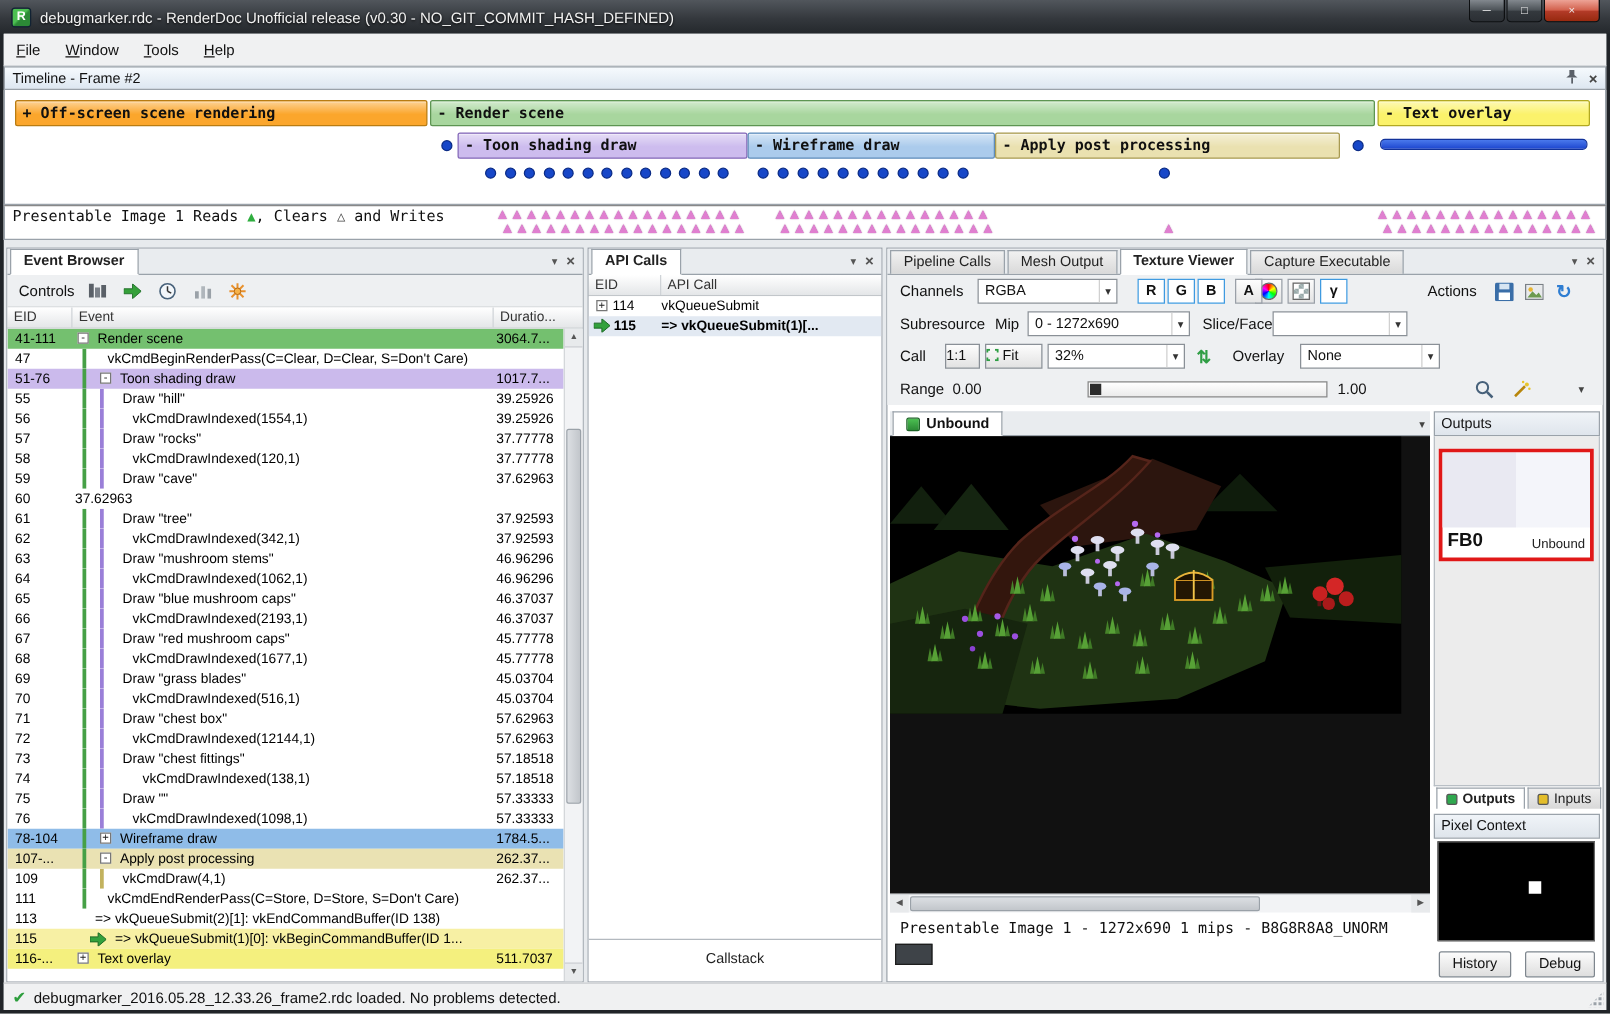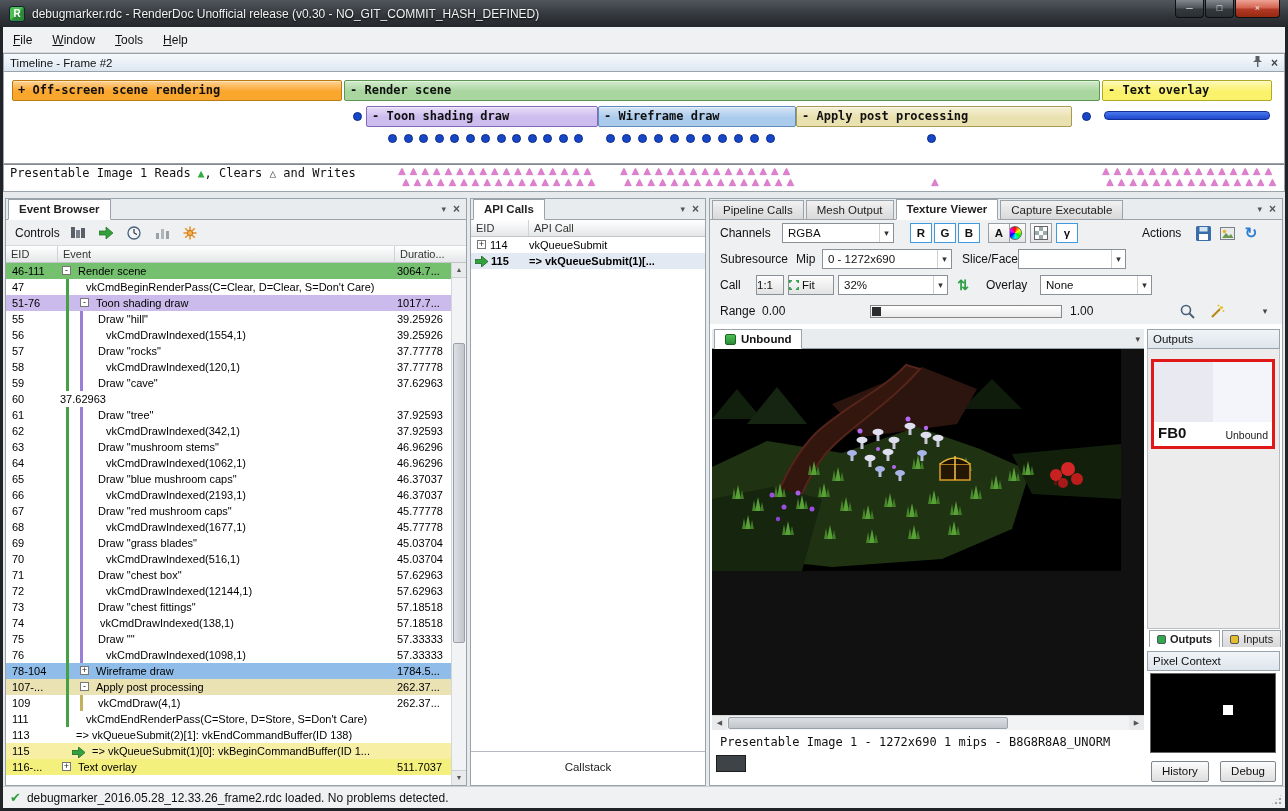--- a/index.html
+++ b/index.html
@@ -254,21 +254,21 @@
             </svg>
           </span>
       </div>
       <div class="grid-head">
         <div class="gh" style="width:52px;">EID</div>
         <div class="gh" style="flex:1;">Event</div>
         <div class="gh" style="width:71px;border-right:none;">Duratio...</div>
       </div>
       <div class="eb-rows" id="eb-rows">
           <div class="eb-row" style="background: rgb(116, 192, 111);">
-            <div class="c-eid">46-111</div>
+            <div class="c-eid">41-111</div>
             <div class="c-name">
               <span class="tree-box" style="left: 4px;">-</span>
               <span class="name-text" style="margin-left: 20px;">Render scene</span>
             </div>
             <div class="c-dur">3064.7...</div>
           </div>
           <div class="eb-row">
             <div class="c-eid">47</div>
             <div class="c-name">
               <span class="tree-bar" style="left: 8px; background: rgb(70, 160, 70);"></span>
@@ -449,21 +449,21 @@
               <span class="tree-bar" style="left: 22px; background: rgb(154, 127, 216);"></span>
               <span class="name-text" style="margin-left: 40px;">Draw "chest fittings"</span>
             </div>
             <div class="c-dur">57.18518</div>
           </div>
           <div class="eb-row">
             <div class="c-eid">74</div>
             <div class="c-name">
               <span class="tree-bar" style="left: 8px; background: rgb(70, 160, 70);"></span>
               <span class="tree-bar" style="left: 22px; background: rgb(154, 127, 216);"></span>
-              <span class="name-text" style="margin-left: 42px;">vkCmdDrawIndexed(138,1)</span>
+              <span class="name-text" style="margin-left: 56px;">vkCmdDrawIndexed(138,1)</span>
             </div>
             <div class="c-dur">57.18518</div>
           </div>
           <div class="eb-row">
             <div class="c-eid">75</div>
             <div class="c-name">
               <span class="tree-bar" style="left: 8px; background: rgb(70, 160, 70);"></span>
               <span class="tree-bar" style="left: 22px; background: rgb(154, 127, 216);"></span>
               <span class="name-text" style="margin-left: 40px;">Draw ""</span>
             </div>

